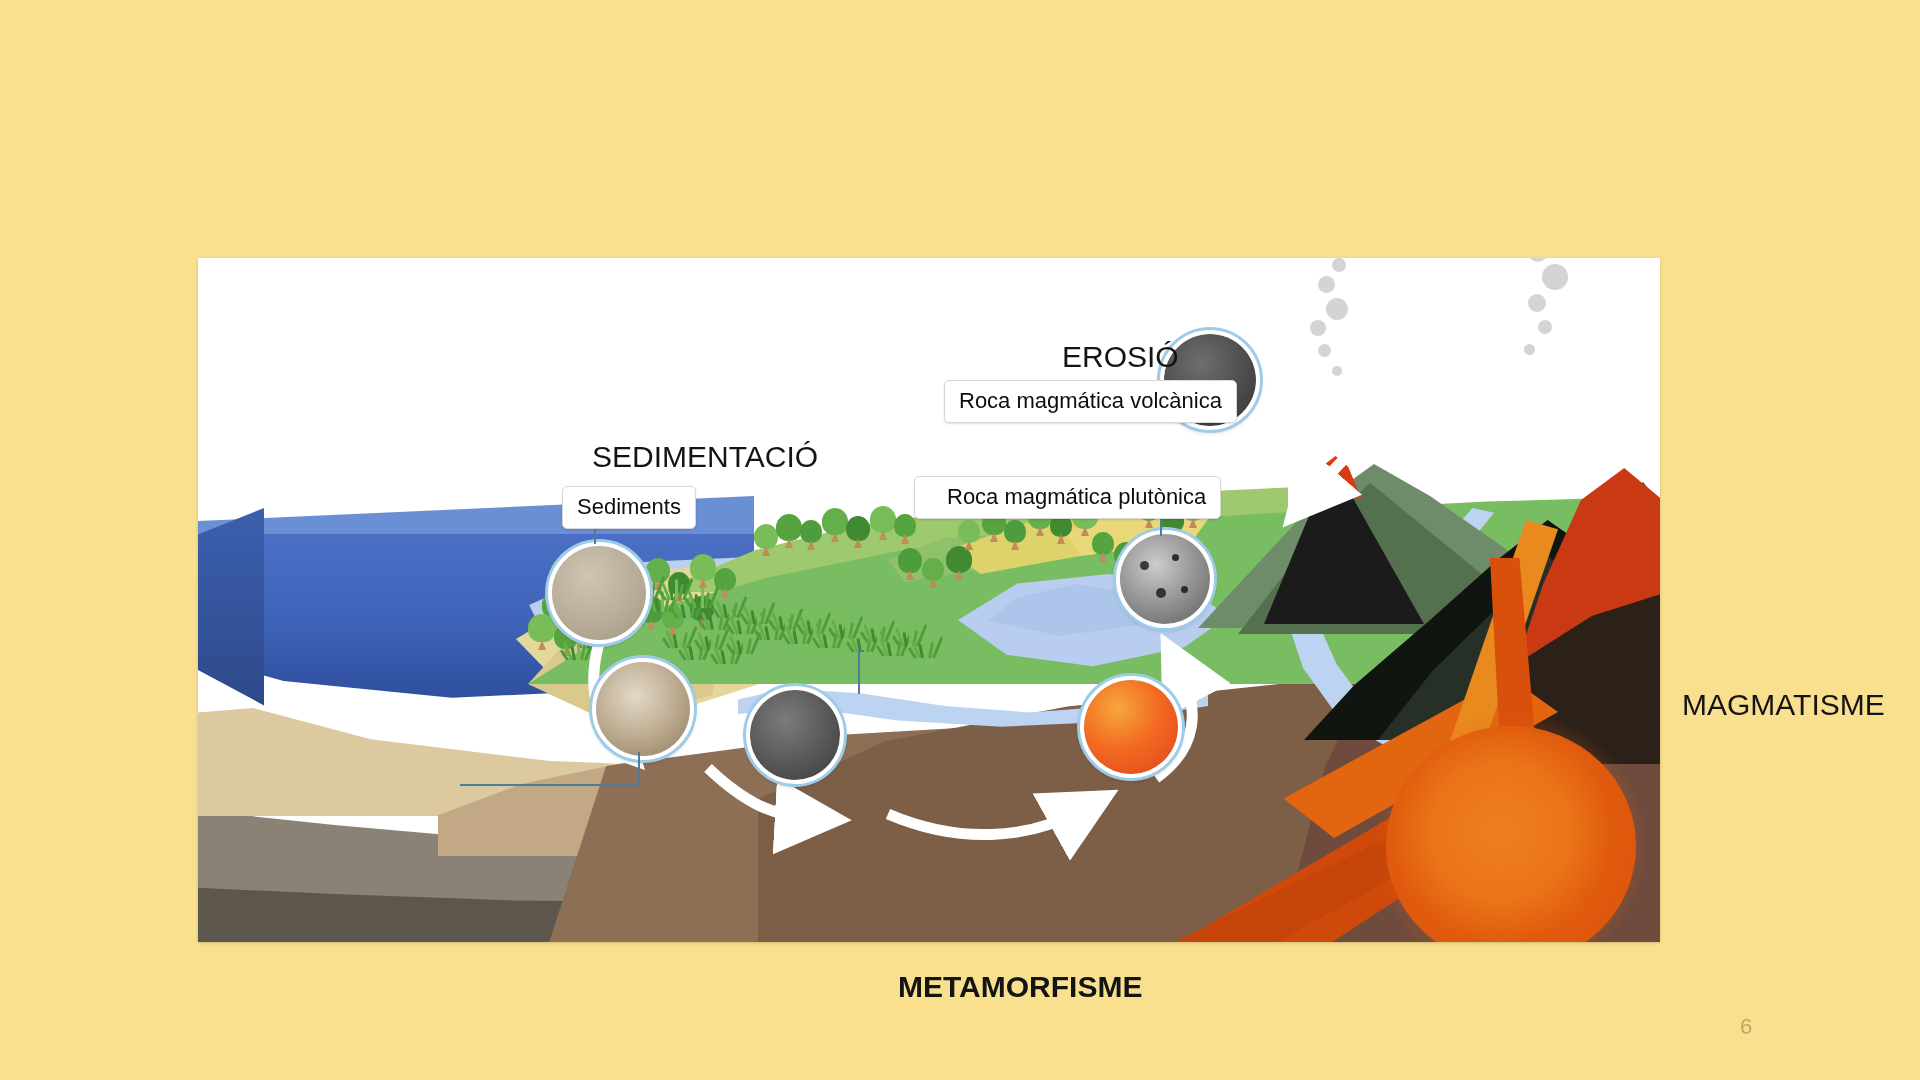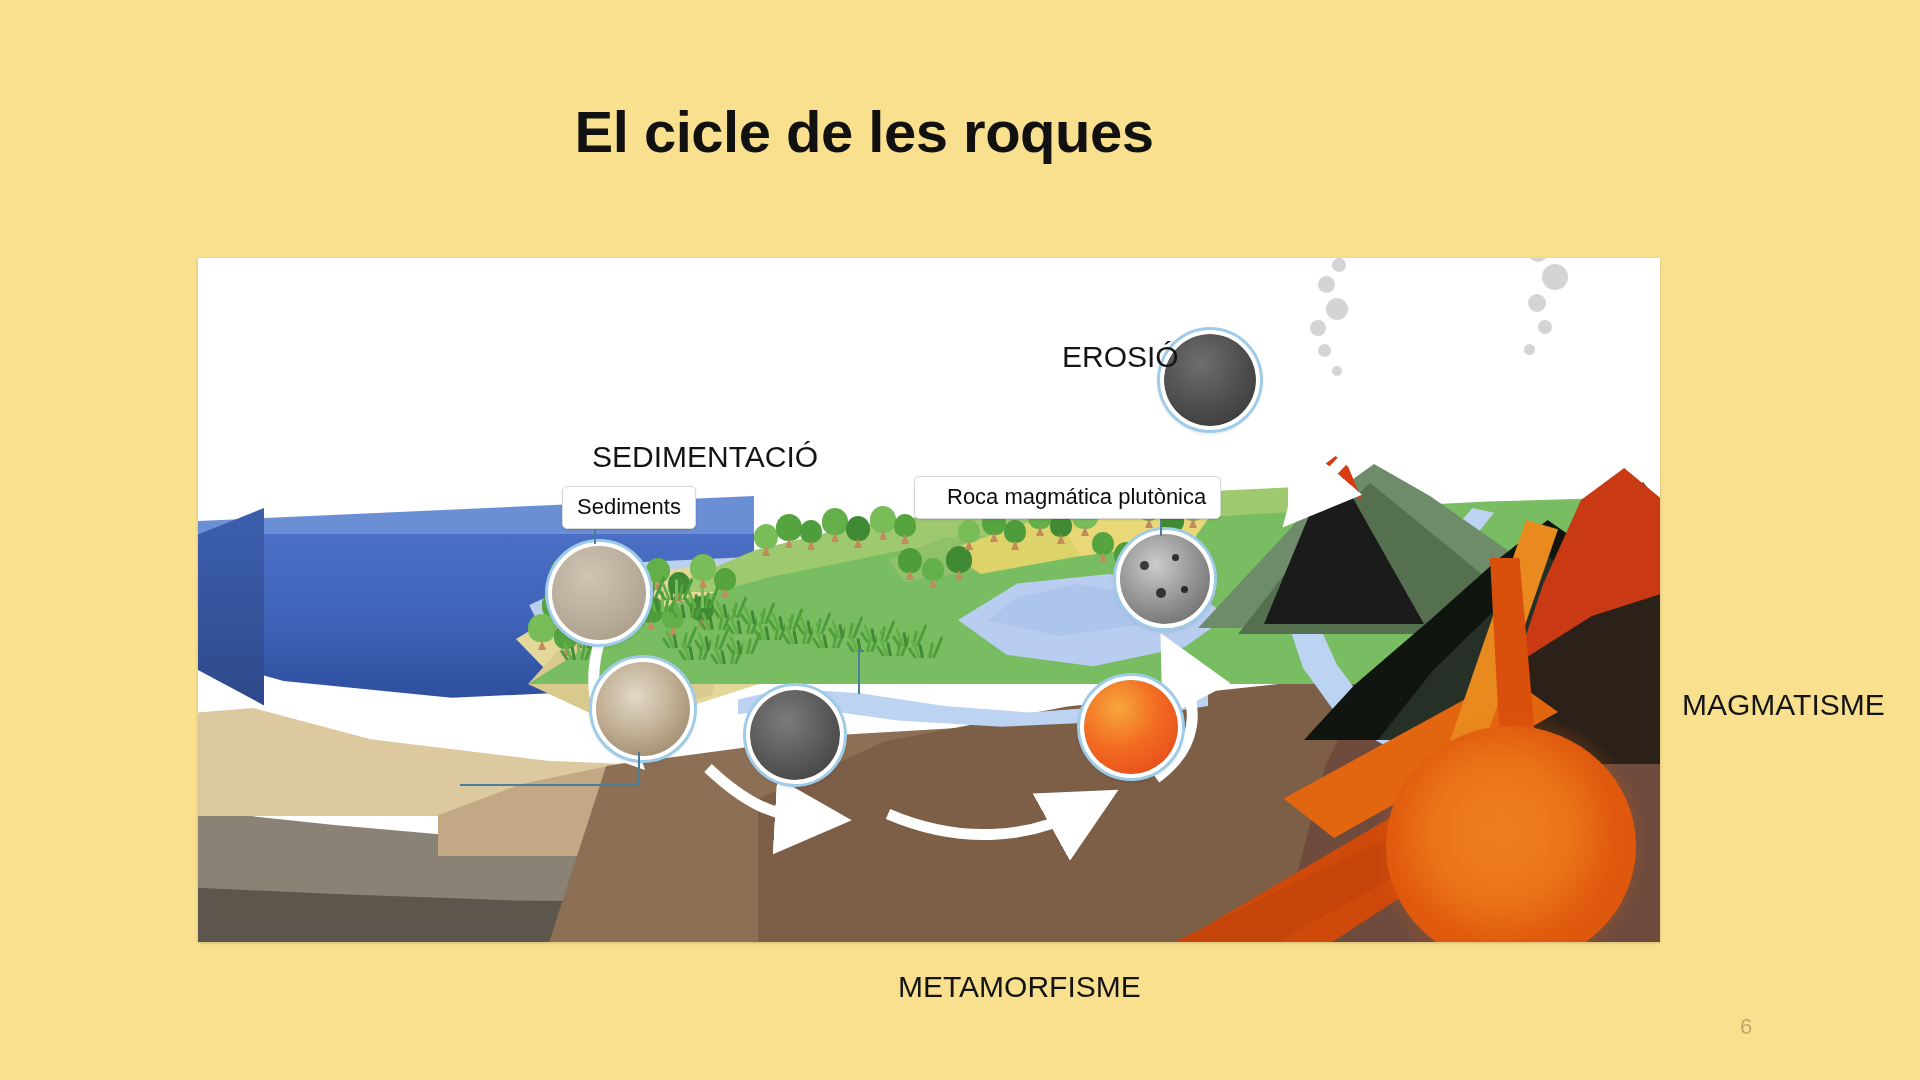--- a/index.html
+++ b/index.html
@@ -228,35 +228,34 @@
   .leader{position:absolute;background:#4a7f9b;}
 
   
   .proc{
     position:absolute;font-size:30px;color:#141414;
     font-family:"Liberation Sans", sans-serif;white-space:nowrap;
   }
   #proc-erosio{left:1062px;top:340px;}
   #proc-sediment{left:592px;top:440px;}
   #proc-magmatisme{left:1682px;top:688px;}
-  #proc-metamorfisme{left:898px;top:970px;}
+  #proc-metamorfisme{left:898px;top:970px;font-weight:bold;}
 
   
   #pageno{
     position:absolute;left:1740px;top:1014px;
     font-size:22px;color:#bfa86a;
     font-family:"Liberation Sans", sans-serif;
   }
 </style>
 </head>
 <body>
 
 <div id="slide">
 
-  <div id="title">El cicle de les roques</div>
 
   <div id="panel">
 
     <div class="lyr" id="sky"></div>
 
     <div class="lyr" id="ocean-top"></div>
     <div class="lyr" id="ocean-body"></div>
     <div class="lyr" id="ocean-left-face"></div>
 
     <div class="lyr" id="rock-gray"></div>
@@ -765,20 +764,21 @@
 
     <div class="leader" style="left:396px;top:256px;width:2px;height:30px;"></div>
     <div class="leader" style="left:440px;top:494px;width:2px;height:34px;"></div>
     <div class="leader" style="left:262px;top:526px;width:180px;height:2px;"></div>
     <div class="leader" style="left:660px;top:392px;width:2px;height:44px;"></div>
     <div class="leader" style="left:660px;top:392px;width:6px;height:2px;"></div>
     <div class="leader" style="left:962px;top:246px;width:2px;height:32px;"></div>
 
     <div class="lbl" id="lbl-sediments" style="left:364px;top:228px;">Sediments</div>
 
+    <div class="lbl" id="lbl-volcanica" style="left:746px;top:122px;">Roca magmática volcànica</div>
 
     <div class="lbl" id="lbl-plutonica" style="left:716px;top:218px;padding-left:32px;">Roca magmática plutònica</div>
 
 
 
   </div>
 
   <div class="proc" id="proc-erosio">EROSIÓ</div>
   <div class="proc" id="proc-sediment">SEDIMENTACIÓ</div>
   <div class="proc" id="proc-magmatisme">MAGMATISME</div>

